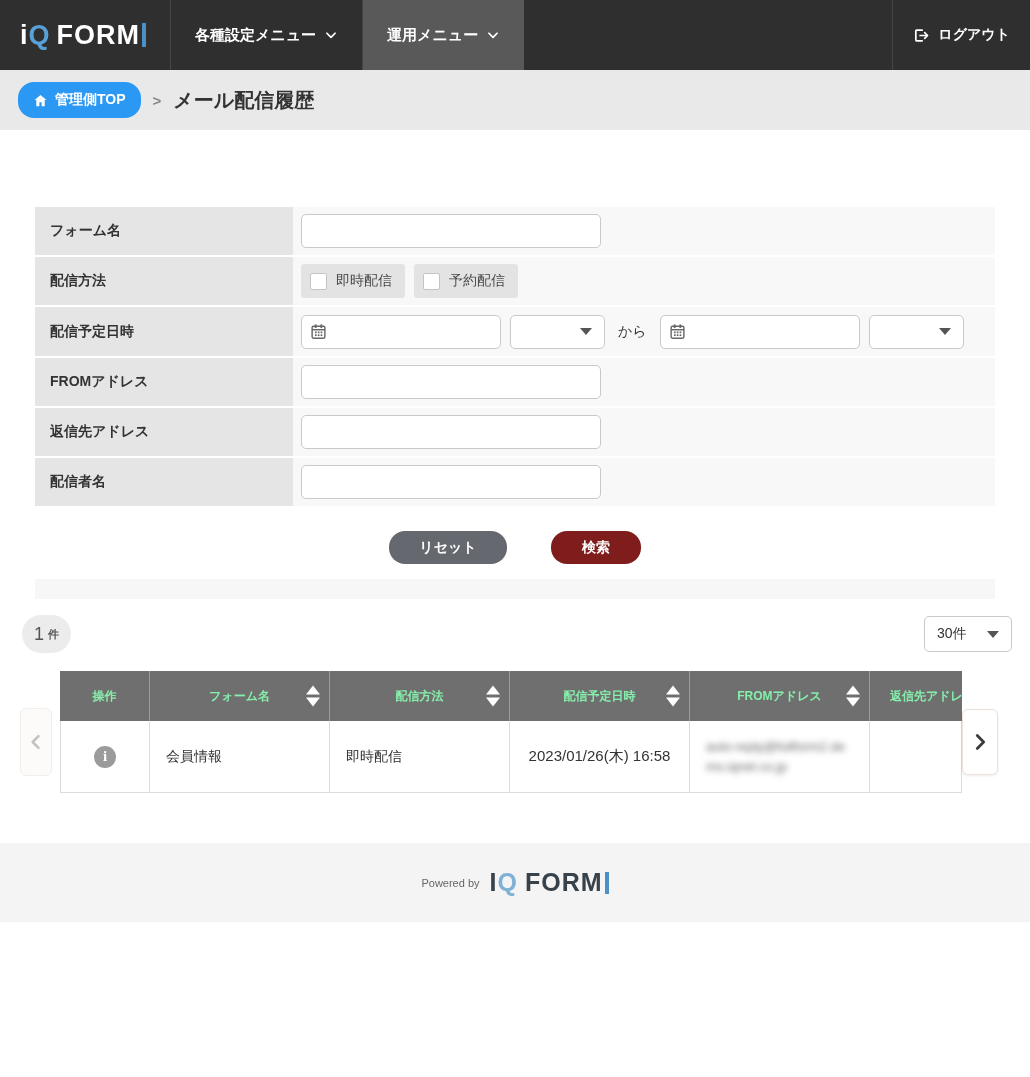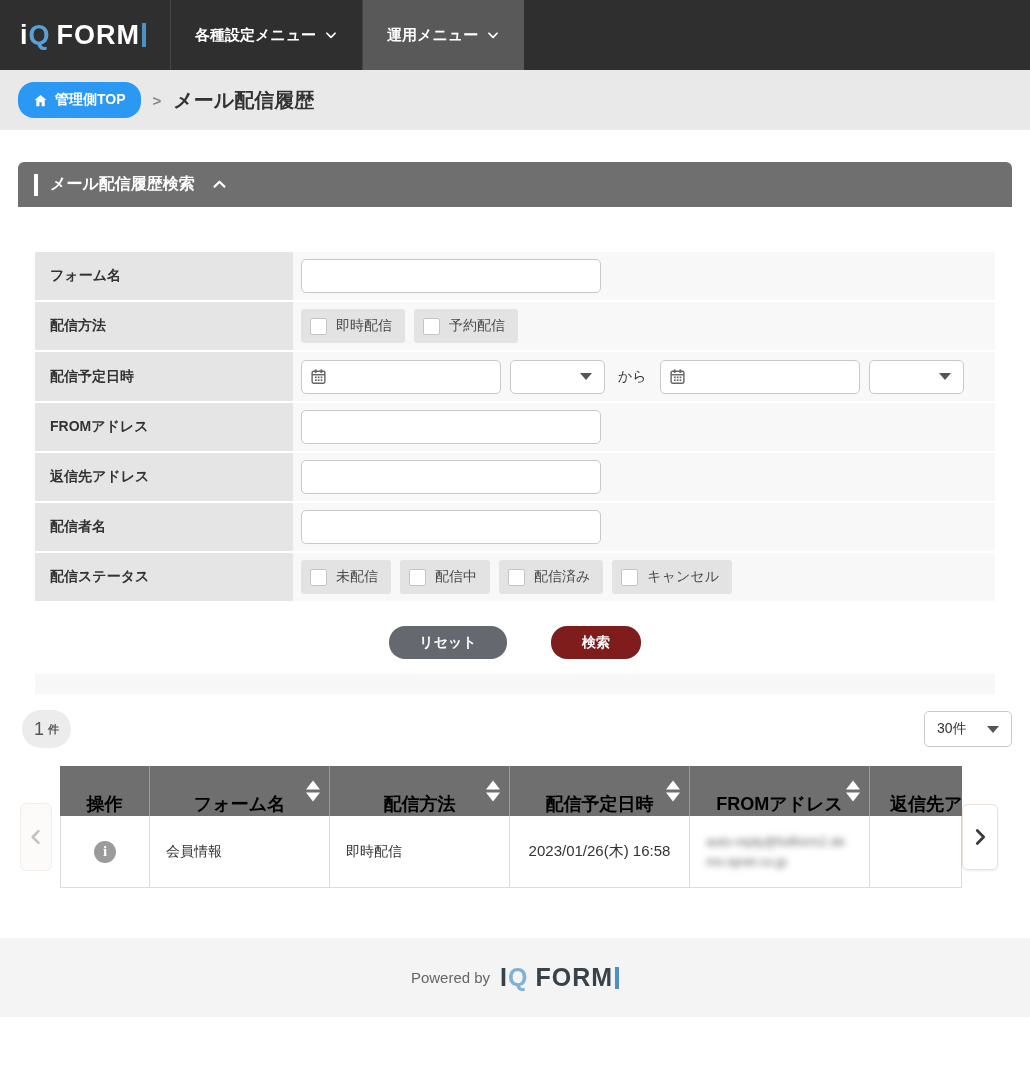--- a/index.html
+++ b/index.html
@@ -73,42 +73,42 @@
                  display:flex; align-items:center; justify-content:space-between; padding:0 12px; cursor:pointer; }
   .size-select span { font-size:14px; color:#333; }
   .table-zone { position:relative; margin-top:18px; height:124px; }
   .scroll-btn { position:absolute; border-radius:6px; display:flex; align-items:center; justify-content:center;
                 cursor:pointer; background:#fcfbfa; }
   .scroll-left  { left:2px; top:37px; width:32px; height:68px; border:1px solid #f2eeeb; color:#c2c2c2; }
   .scroll-right { left:944px; top:38px; width:36px; height:66px; border:1px solid #ece2da; color:#3a3a3a;
                   background:#fff; box-shadow:0 1px 3px rgba(0,0,0,0.08); }
   .grid-table { position:absolute; left:42px; top:0; width:902px; overflow:hidden; }
   .gt-head { display:flex; height:50px; background:#6f6f6f; }
-  .gt-hcell { position:relative; display:flex; align-items:flex-end; justify-content:center; color:#000000;
-              font-size:18px; font-weight:bold; border-right:1px solid #9b9b9b; flex-shrink:0;
+  .gt-hcell { position:relative; display:flex; align-items:center; justify-content:center; color:#86efac;
+              font-size:12px; font-weight:bold; border-right:1px solid #9b9b9b; flex-shrink:0;
               white-space:nowrap; overflow:hidden; cursor:pointer; }
   .gt-hcell:last-child { border-right:none; justify-content:flex-start; padding-left:20px; }
   .sort-arrows { position:absolute; right:9px; top:50%; transform:translateY(-50%);
                  display:flex; flex-direction:column; gap:3px; }
   .tri-up   { width:0; height:0; border-left:7px solid transparent; border-right:7px solid transparent;
               border-bottom:9px solid #fff; }
   .tri-down { width:0; height:0; border-left:7px solid transparent; border-right:7px solid transparent;
               border-top:9px solid #fff; }
   .gt-row { display:flex; height:72px; background:#fff; border-bottom:1px solid #dcdcdc; }
   .gt-cell { display:flex; align-items:center; border-right:1px solid #dcdcdc; border-left:none;
              flex-shrink:0; font-size:14px; color:#333; padding:0 16px; overflow:hidden; }
   .gt-cell.first { border-left:1px solid #dcdcdc; justify-content:center; padding:0; }
   .gt-cell.center { justify-content:center; padding:0; font-size:15px; }
   .info-icon { width:22px; height:22px; border-radius:50%; background:#9b9b9b; color:#fff;
                display:flex; align-items:center; justify-content:center;
                font-family:"Liberation Serif",serif; font-weight:bold; font-size:15px; cursor:pointer; }
   .blurred { filter:blur(3px); font-size:13px; color:#666; line-height:1.5; user-select:none; }
   
   .footer { margin-top:48px; height:79px; background:#f4f4f4; display:flex; align-items:center; justify-content:center; gap:10px; }
-  .powered { font-size:15px; color:#666; }
+  .powered { font-size:11px; color:#666; }
   .foot-logo { font-size:25px; font-weight:bold; color:#37424a; display:flex; align-items:center; letter-spacing:1px;}
   .foot-logo .logo-q { color:#7fb0d6; }
   .foot-logo .logo-bar { display:inline-block; width:4px; height:22px; background:#4a90c9; margin-left:2px; }
   svg { display:block; }
 </style>
 </head>
 <body>
 
 <header class="nav">
   <div class="nav-logo">
@@ -132,45 +132,46 @@
       <div class="nav-menu active">
         <span>運用メニュー</span>
         <span>
           <svg viewBox="0 0 24 24" width="14" height="14" fill="none" stroke="#fff" stroke-width="3" stroke-linecap="round" stroke-linejoin="round">
             <path d="M5 9l7 7 7-7"></path>
           </svg>
         </span>
       </div>
     </div>
   <div class="nav-spacer"></div>
+  <div class="nav-right">
+    <span>
+      <svg viewBox="0 0 24 24" width="17" height="17" fill="none" stroke="#fff" stroke-width="2.4" stroke-linecap="round" stroke-linejoin="round">
+          <path d="M13 4.5H5a1 1 0 0 0-1 1v13a1 1 0 0 0 1 1h8"></path>
+          <path d="M10 12h10"></path>
+          <path d="M16.5 8l4 4-4 4"></path>
+        </svg>
+    </span>
+    <span>ログアウト</span>
+  </div>
 </header>
 
 <div class="breadcrumb-bar">
   <button class="bc-home">
     <span>
       <svg viewBox="0 0 24 24" width="15" height="15" fill="#fff">
           <path d="M12 3l9.5 8.3h-2.8V21h-4.9v-6.2h-3.6V21H5.3v-9.7H2.5z"></path>
         </svg>
     </span>
     <span>管理側TOP</span>
   </button>
   <span class="bc-sep">&gt;</span>
   <span class="bc-title">メール配信履歴</span>
 </div>
 
 <div class="main">
-  <div class="panel-header">
-    <span class="ph-accent"></span>
-    <span class="ph-title">メール配信履歴検索</span>
-    <span style="margin-left:4px">
-      <svg viewBox="0 0 24 24" width="17" height="17" fill="none" stroke="#fff" stroke-width="3" stroke-linecap="round" stroke-linejoin="round">
-          <path d="M5 15l7-7 7 7"></path>
-        </svg>
-    </span>
-  </div>
   <div class="panel-body">
     <div class="form-table" id="form-table">
         <div class="form-row">
           <div class="fr-label">フォーム名</div>
           <div class="fr-value">
             <input class="text-input" placeholder="" style="">
           </div>
         </div>
         <div class="form-row">
           <div class="fr-label">配信方法</div>
@@ -246,41 +247,20 @@
           <div class="fr-value">
             <input class="text-input" placeholder="" style="">
           </div>
         </div>
         <div class="form-row">
           <div class="fr-label">配信者名</div>
           <div class="fr-value">
             <input class="text-input" placeholder="" style="">
           </div>
         </div>
-        <div class="form-row">
-          <div class="fr-label">配信ステータス</div>
-          <div class="fr-value">
-            <span class="chk-pill">
-              <span class="chk-box"></span>
-              <span class="chk-label">未配信</span>
-            </span>
-            <span class="chk-pill">
-              <span class="chk-box"></span>
-              <span class="chk-label">配信中</span>
-            </span>
-            <span class="chk-pill">
-              <span class="chk-box"></span>
-              <span class="chk-label">配信済み</span>
-            </span>
-            <span class="chk-pill">
-              <span class="chk-box"></span>
-              <span class="chk-label">キャンセル</span>
-            </span>
-          </div>
-        </div>
       </div>
     <div class="btn-row">
       <button class="btn btn-reset">リセット</button>
       <button class="btn btn-search">検索</button>
     </div>
     <div class="panel-foot"></div>
   </div>
 </div>
 
 <div class="results">

